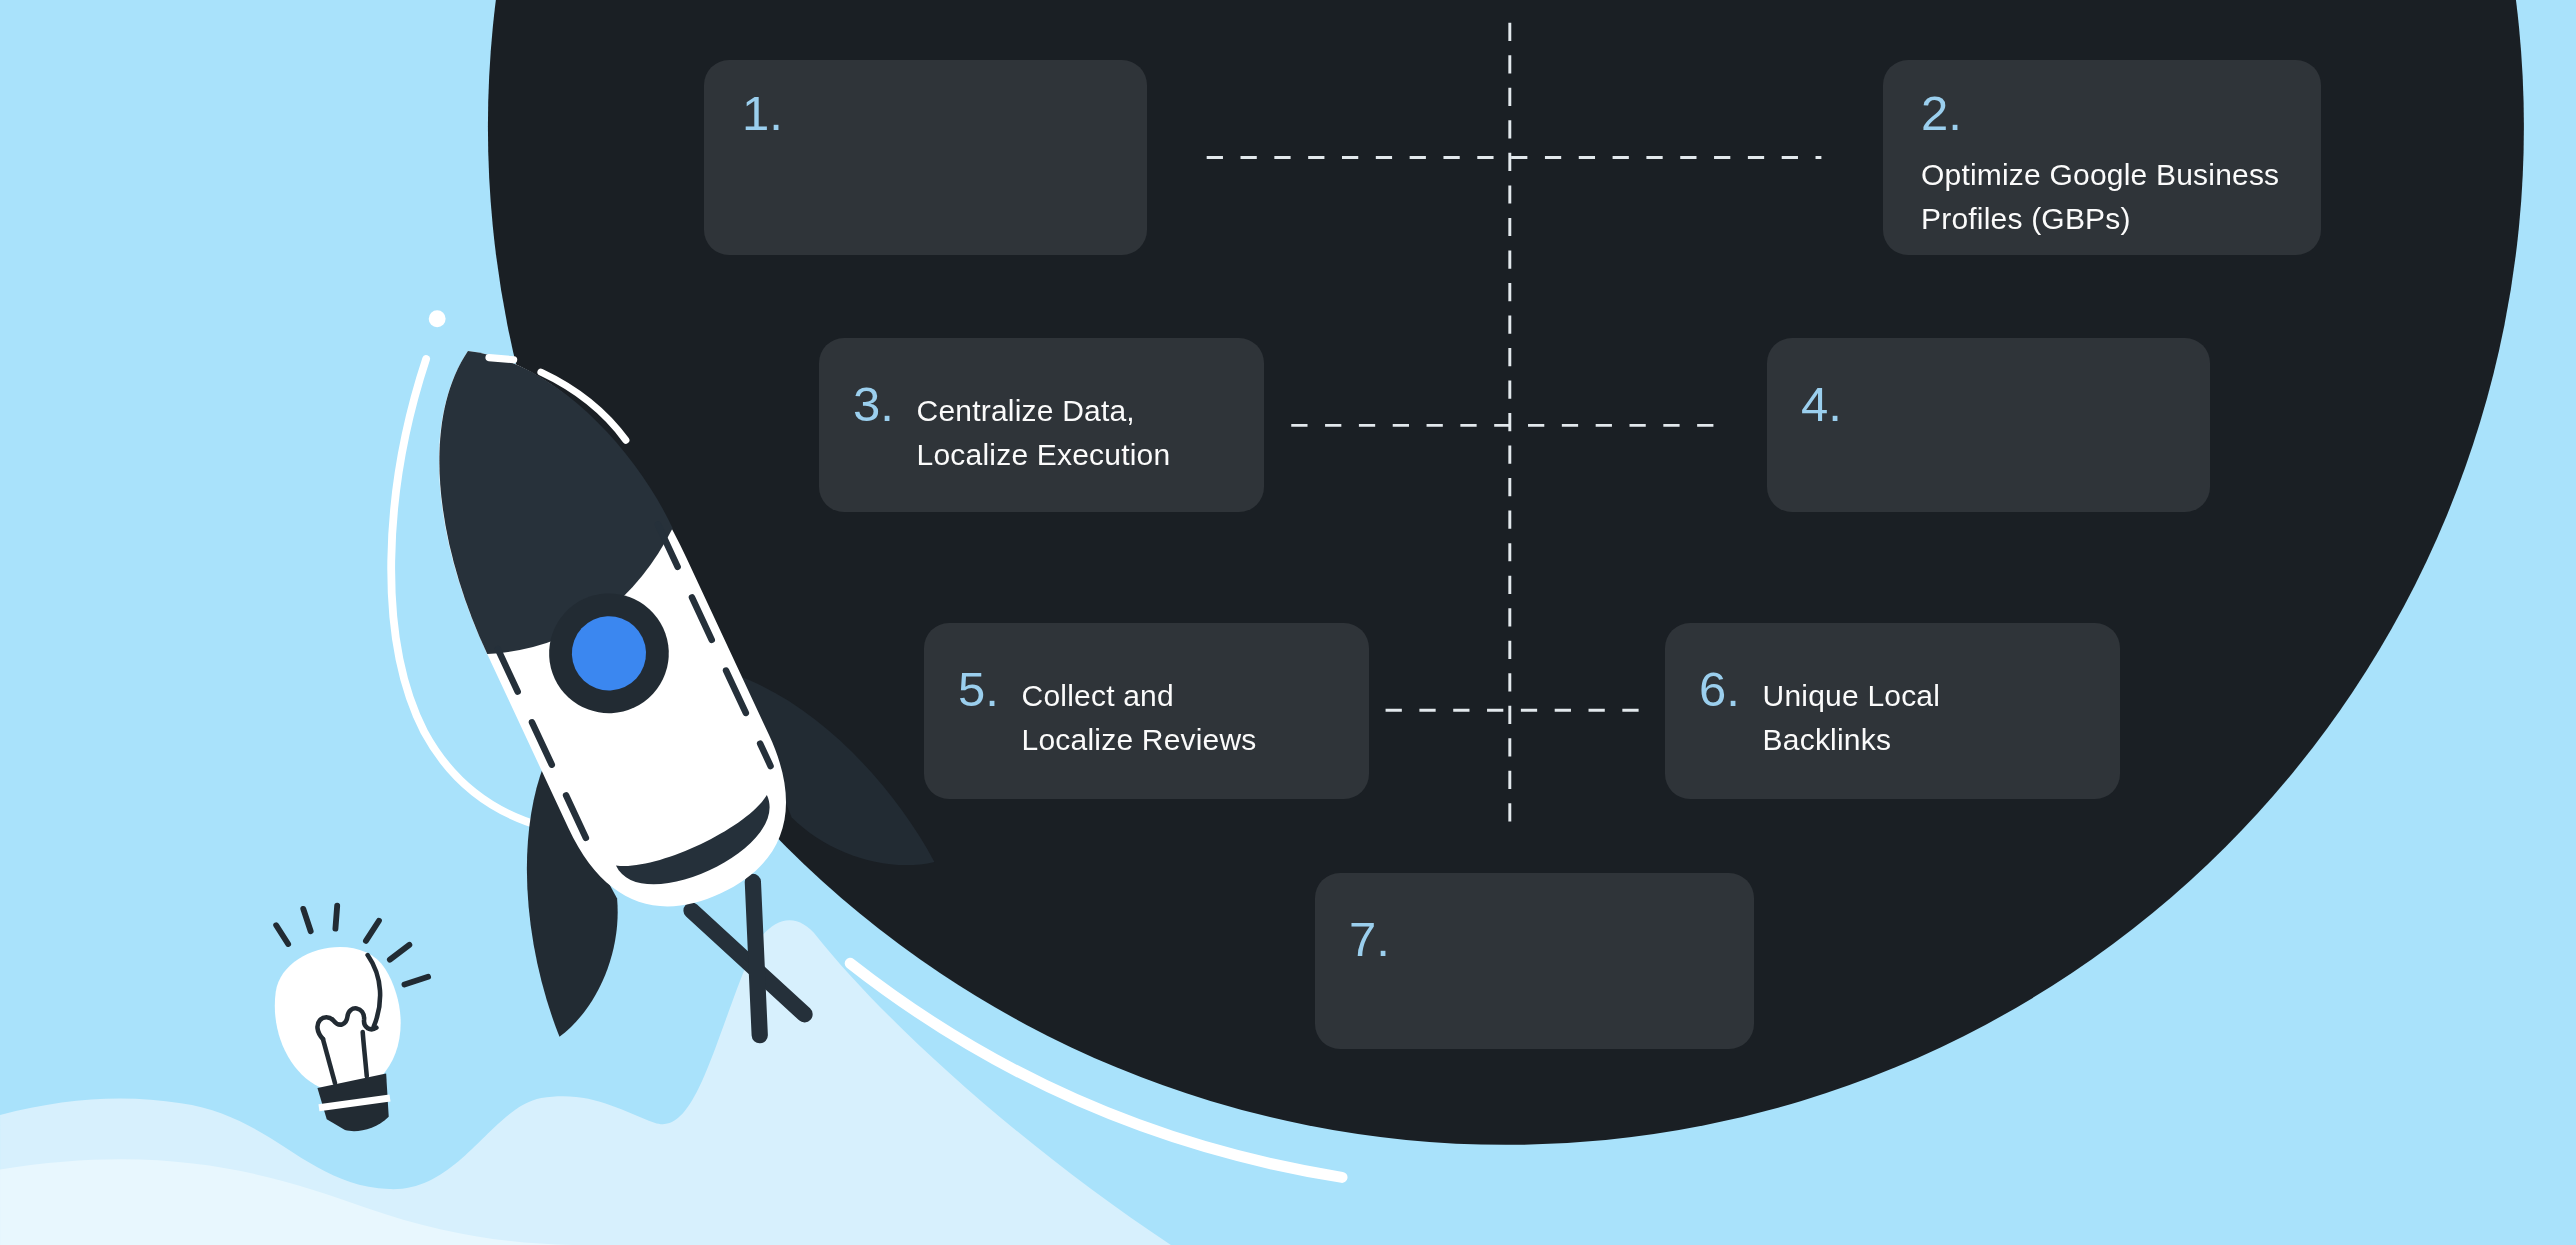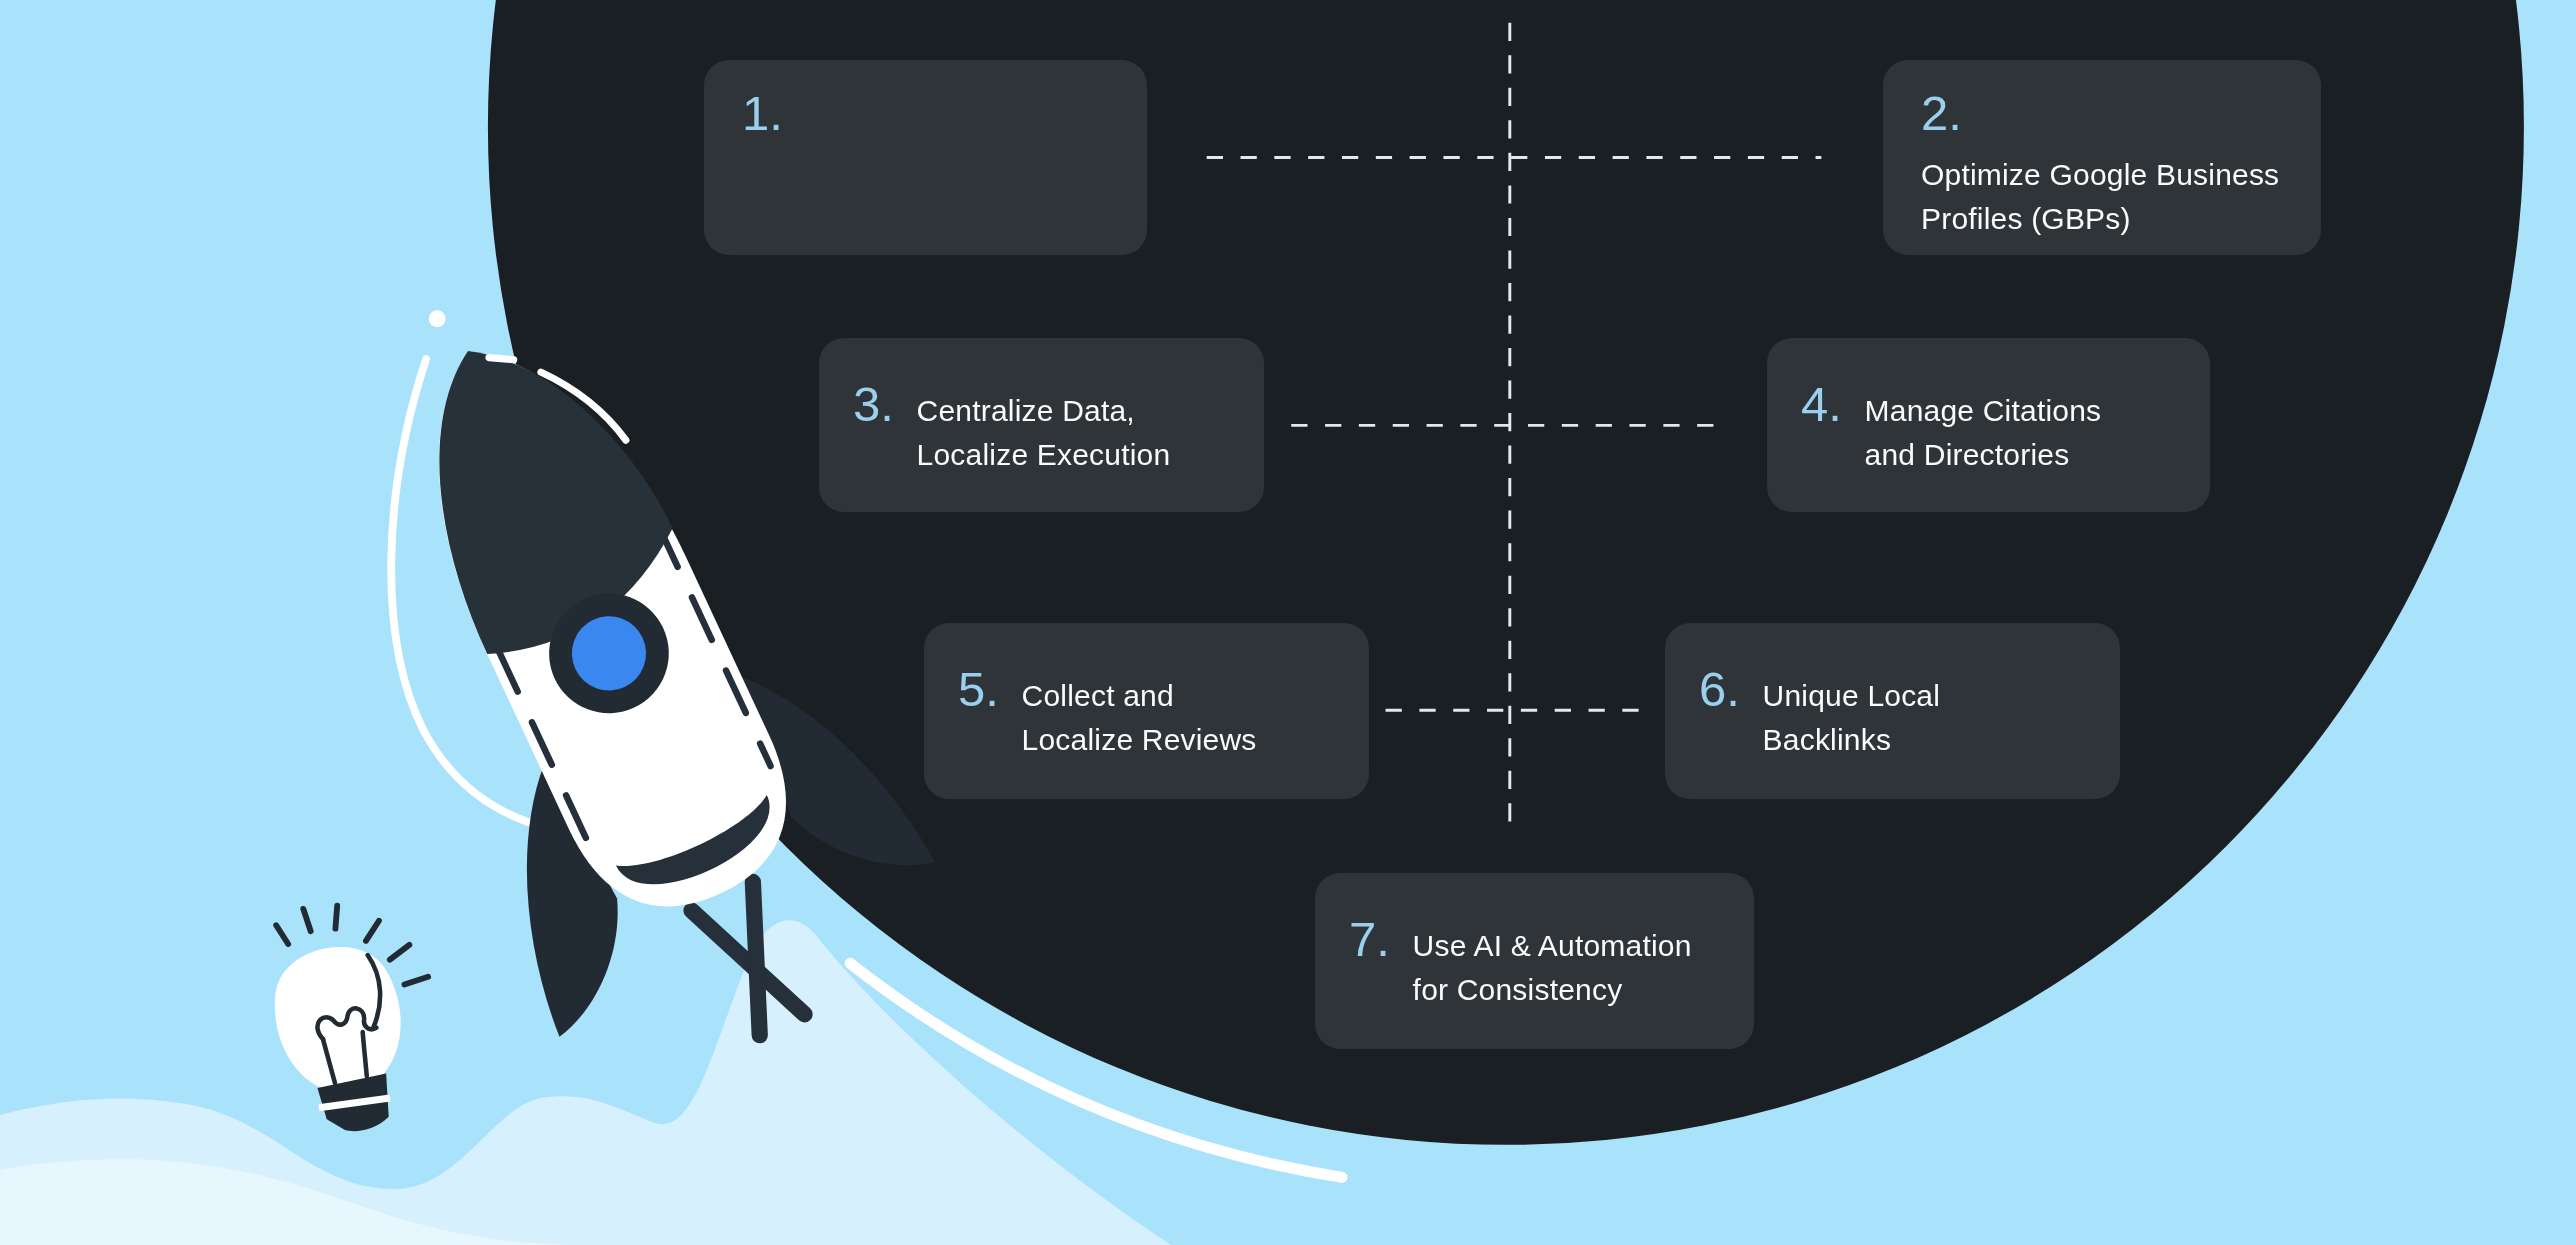--- a/index.html
+++ b/index.html
@@ -117,36 +117,32 @@
   </div>
 
   <div class="card inline card-3">
     <div class="card-number">3.</div>
     <div class="card-text">Centralize Data,
 Localize Execution</div>
   </div>
 
   <div class="card inline card-4">
     <div class="card-number">4.</div>
-    <div class="card-text">Manage Citations
-and Directories</div>
   </div>
 
   <div class="card inline card-5">
     <div class="card-number">5.</div>
     <div class="card-text">Collect and
 Localize Reviews</div>
   </div>
 
   <div class="card inline card-6">
     <div class="card-number">6.</div>
     <div class="card-text">Unique Local
 Backlinks</div>
   </div>
 
   <div class="card inline card-7">
     <div class="card-number">7.</div>
-    <div class="card-text">Use AI &amp; Automation
-for Consistency</div>
   </div>
 
 </div>
 
 
 </body></html>

